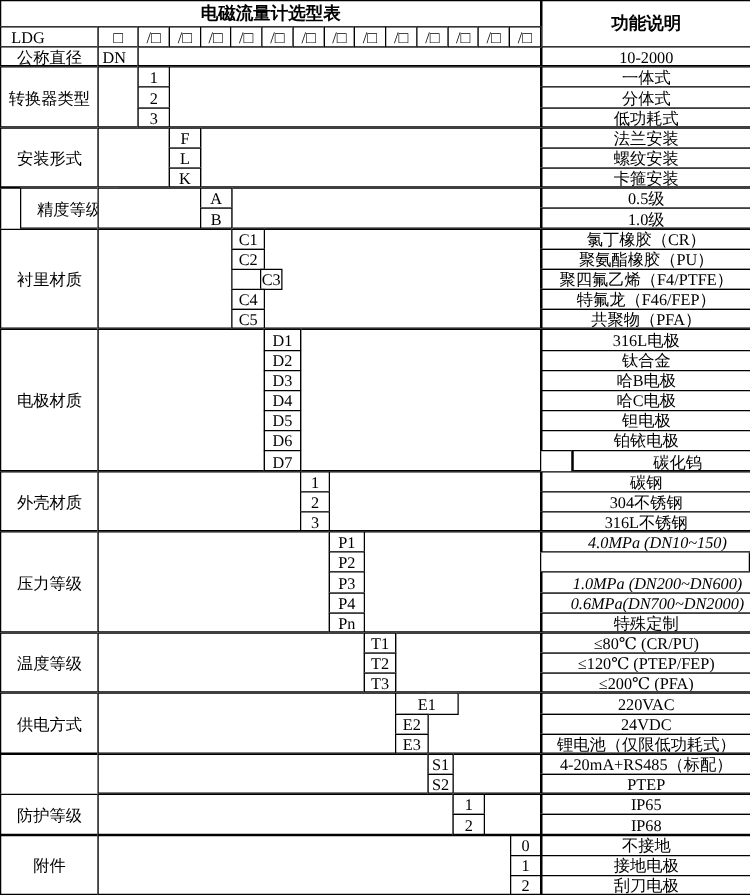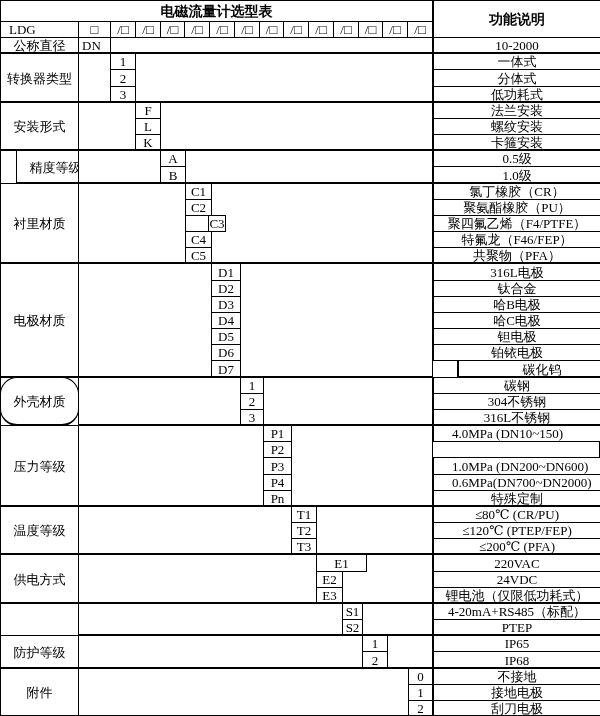--- a/index.html
+++ b/index.html
@@ -26,21 +26,21 @@
   .bold{font-weight:bold;font-size:14px;}
   .title{left:0;top:0;width:433px;height:22px;line-height:21px;}
   .fn-header{left:432px;top:0;width:169px;height:38px;line-height:37px;border-left-width:2px;}
   .ldg{left:0;top:21px;width:79px;height:17px;line-height:16px;text-align:left;padding-left:8px;}
   .box{left:78px;top:21px;width:33px;height:17px;line-height:16px;}
   .dn-label{left:0;top:37px;width:79px;height:17px;line-height:16px;}
   .dn-code{left:78px;top:37px;width:33px;height:17px;line-height:16px;text-align:left;padding-left:3px;}
   .dn-spacer{left:110px;top:37px;width:323px;height:17px;}
   .dn-fn{left:432px;top:37px;width:169px;height:17px;line-height:16px;border-left-width:2px;}
   .fn{border-left-width:2px;}
-  .left{text-align:left;padding-left:18px;}
+  .left{text-align:center;padding-left:18px;font-style:italic;}
   .sec{border-bottom-width:2px;}
 </style>
 </head>
 <body>
 
 <div id="table-root">
   <div class="cell title bold">电磁流量计选型表</div>
   <div class="cell fn-header bold">功能说明</div>
   <div class="cell ldg">LDG</div>
   <div class="cell box">□</div>
@@ -109,21 +109,21 @@
     <div class="cell" style="left: 211px; top: 296px; width: 30px; height: 17px; line-height: 16px;">D3</div>
     <div class="cell fn" style="left: 432px; top: 296px; width: 169px; height: 17px; line-height: 16px;">哈B电极</div>
     <div class="cell" style="left: 211px; top: 312px; width: 30px; height: 17px; line-height: 16px;">D4</div>
     <div class="cell fn" style="left: 432px; top: 312px; width: 169px; height: 17px; line-height: 16px;">哈C电极</div>
     <div class="cell" style="left: 211px; top: 328px; width: 30px; height: 17px; line-height: 16px;">D5</div>
     <div class="cell fn" style="left: 432px; top: 328px; width: 169px; height: 17px; line-height: 16px;">钽电极</div>
     <div class="cell" style="left: 211px; top: 344px; width: 30px; height: 17px; line-height: 16px;">D6</div>
     <div class="cell fn" style="left: 432px; top: 344px; width: 169px; height: 17px; line-height: 16px;">铂铱电极</div>
     <div class="cell sec" style="left: 211px; top: 360px; width: 30px; height: 18px; line-height: 17px;">D7</div>
     <div class="cell fn sec" style="left: 432px; top: 360px; width: 169px; height: 18px; line-height: 17px; margin-left: 25px;">碳化钨</div>
-    <div class="cell sec" style="left: 0px; top: 377px; width: 79px; height: 49px; line-height: 48px; border-radius: 17px;">外壳材质</div>
+    <div class="cell sec" style="left: 0px; top: 377px; width: 79px; height: 49px; line-height: 48px;">外壳材质</div>
     <div class="cell sec" style="left: 78px; top: 377px; width: 163px; height: 49px; line-height: 48px;"></div>
     <div class="cell sec" style="left: 263px; top: 377px; width: 170px; height: 49px; line-height: 48px;"></div>
     <div class="cell" style="left: 240px; top: 377px; width: 24px; height: 17px; line-height: 16px;">1</div>
     <div class="cell fn" style="left: 432px; top: 377px; width: 169px; height: 17px; line-height: 16px;">碳钢</div>
     <div class="cell" style="left: 240px; top: 393px; width: 24px; height: 17px; line-height: 16px;">2</div>
     <div class="cell fn" style="left: 432px; top: 393px; width: 169px; height: 17px; line-height: 16px;">304不锈钢</div>
     <div class="cell sec" style="left: 240px; top: 409px; width: 24px; height: 17px; line-height: 16px;">3</div>
     <div class="cell fn sec" style="left: 432px; top: 409px; width: 169px; height: 17px; line-height: 16px;">316L不锈钢</div>
     <div class="cell sec" style="left: 0px; top: 425px; width: 79px; height: 82px; line-height: 81px;">压力等级</div>
     <div class="cell sec" style="left: 78px; top: 425px; width: 186px; height: 82px; line-height: 81px;"></div>

